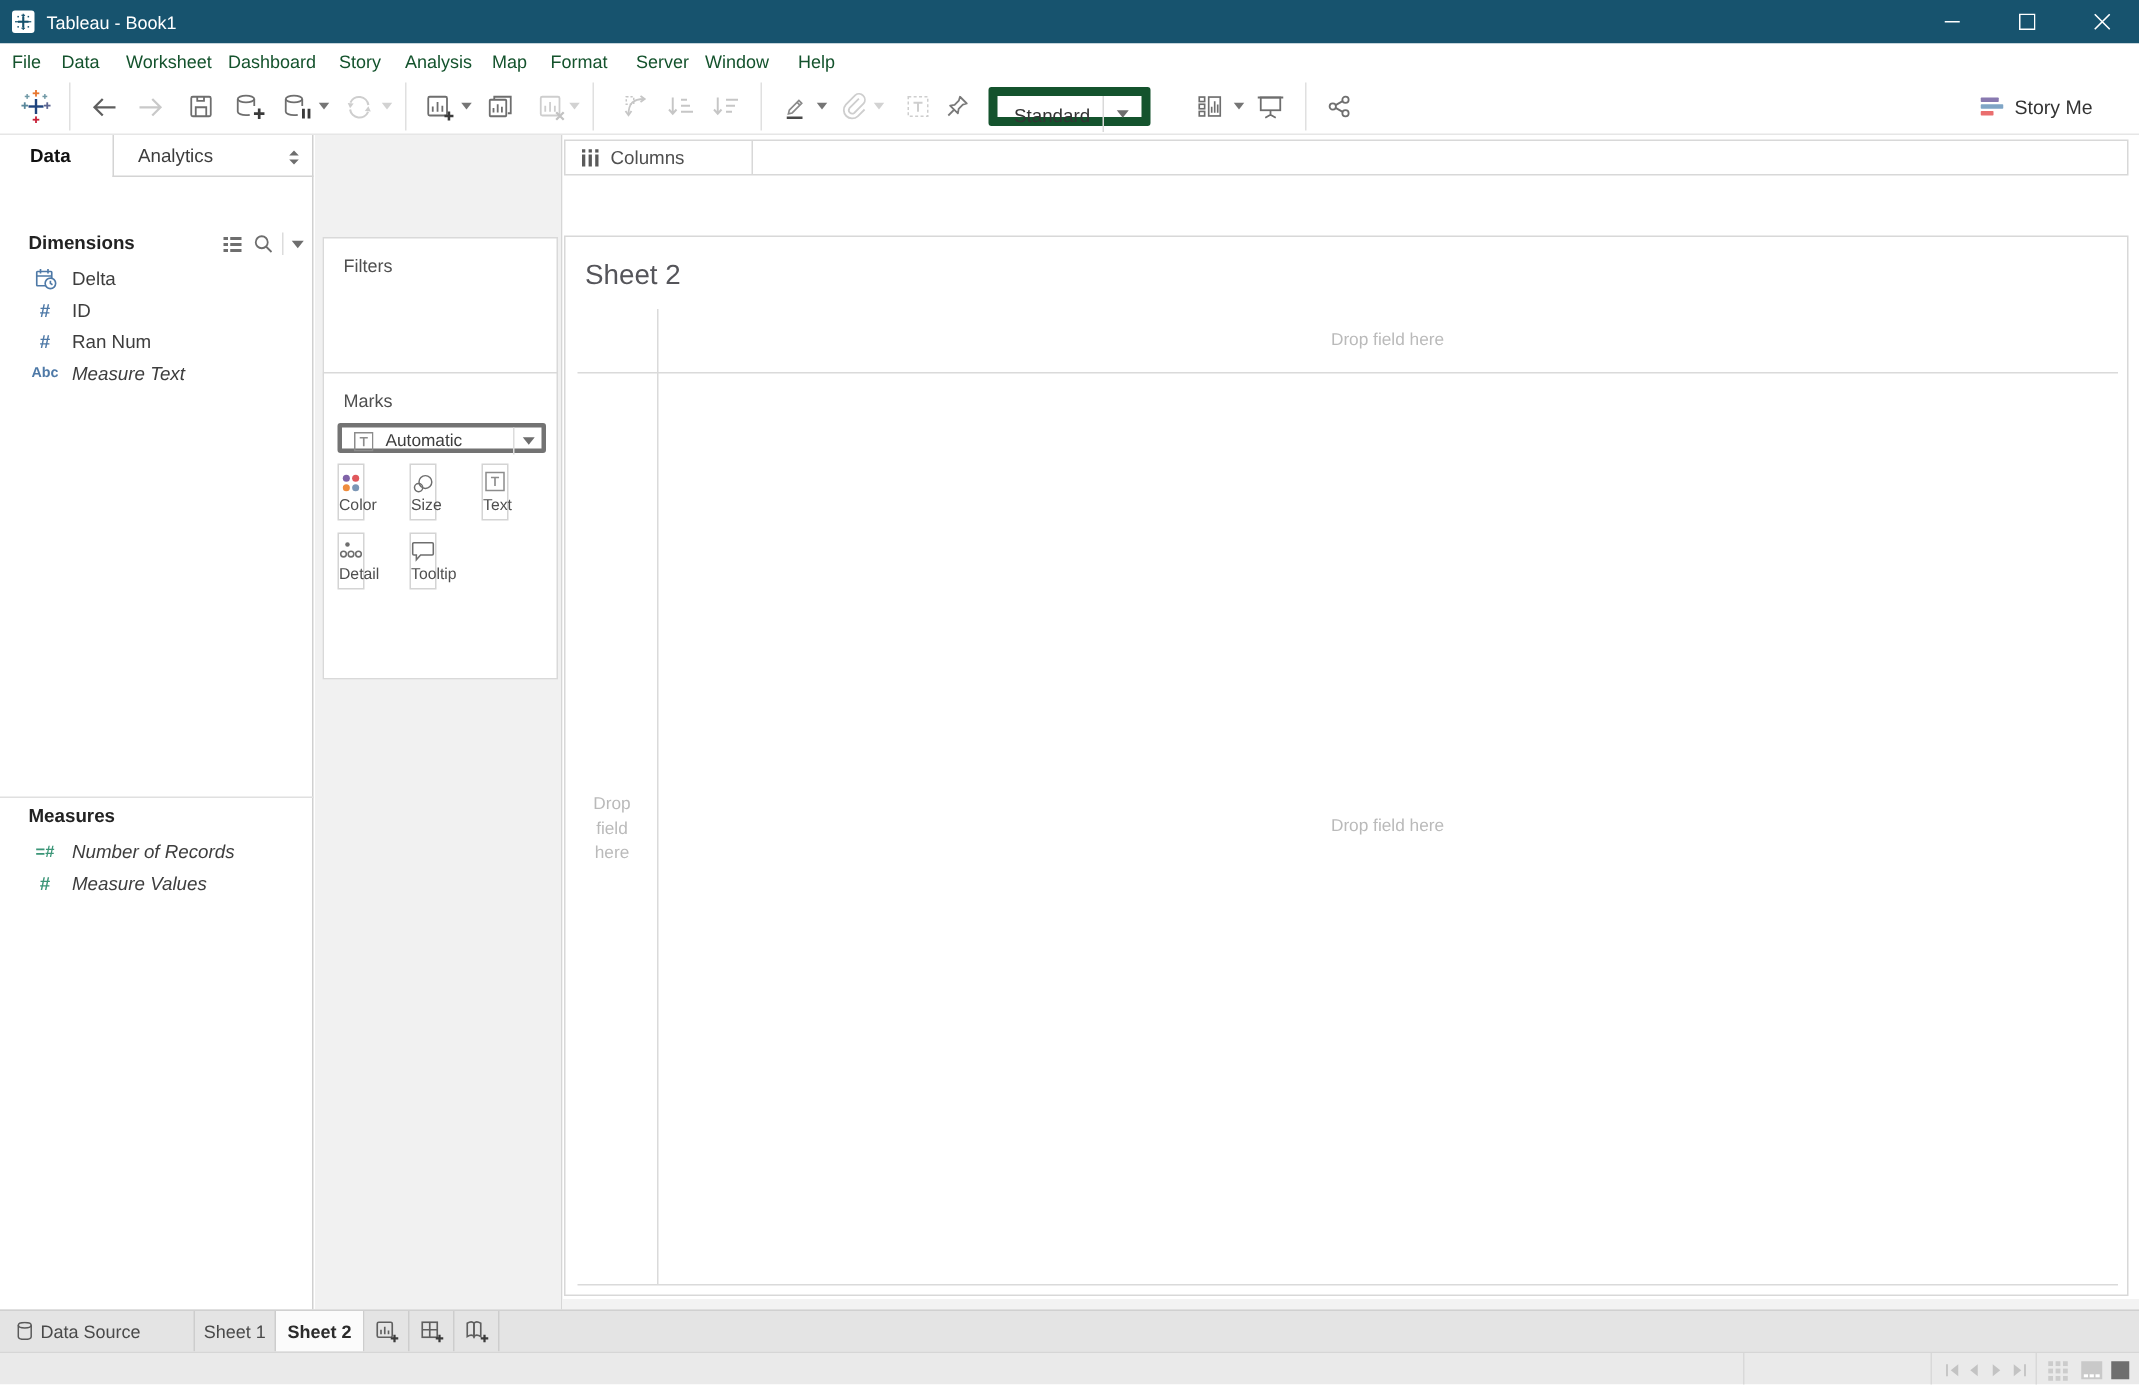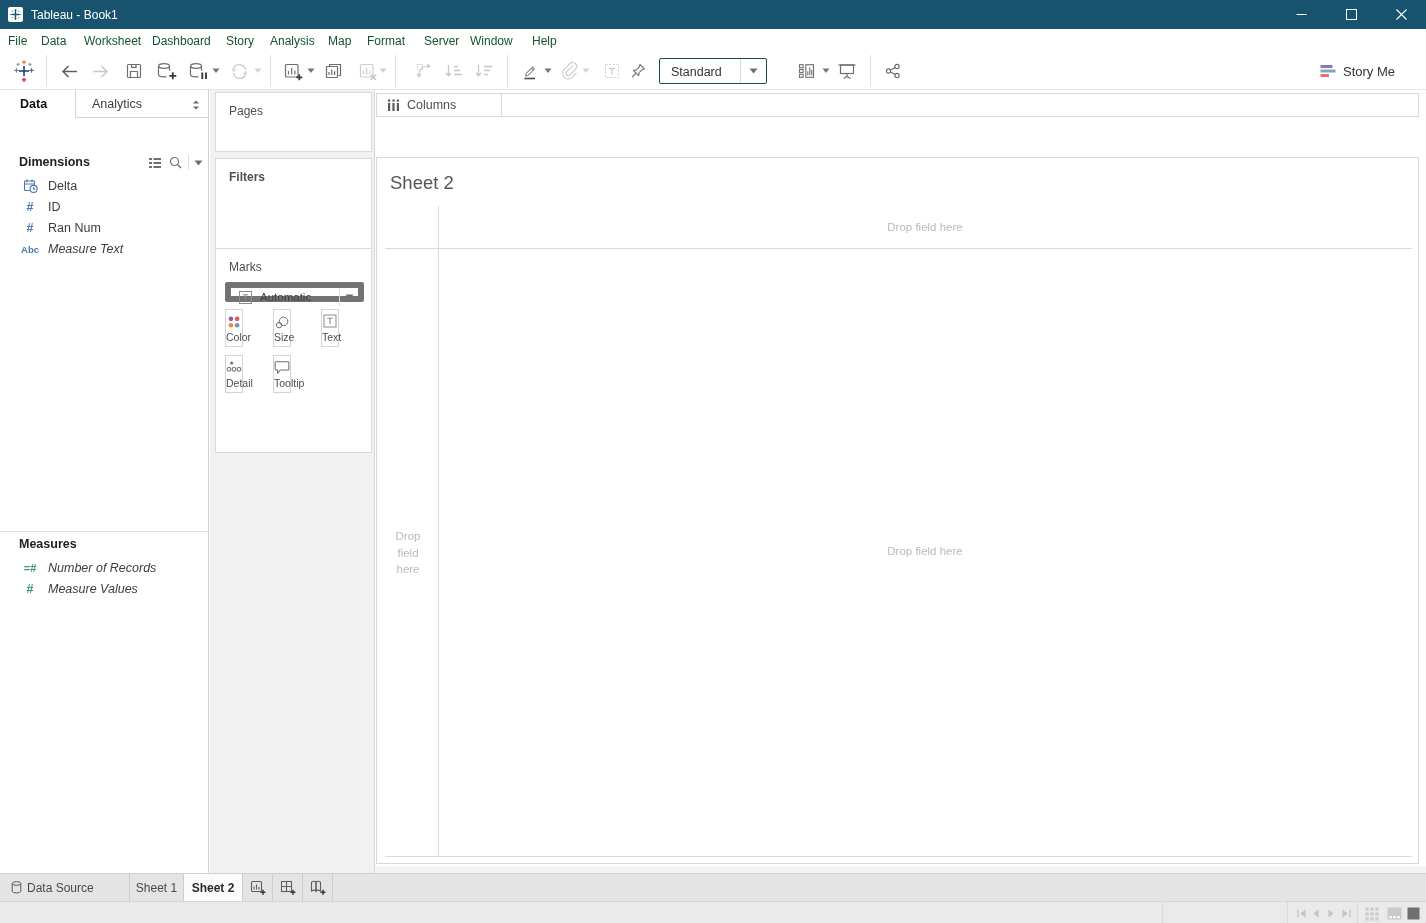--- a/index.html
+++ b/index.html
@@ -15,21 +15,21 @@
 
   
   #menubar { position:absolute; left:0; top:29px; width:1426px; height:24px; background:#fff; }
   .menu-item { position:absolute; top:0; height:24px; display:flex; align-items:center; font-size:12px; color:#14532d; }
 
   
   #toolbar { position:absolute; left:0; top:53px; width:1426px; height:37px; background:#fff; border-bottom:1px solid #e6e6e6; }
   .tbtn { position:absolute; top:6px; width:24px; height:24px; display:flex; align-items:center; justify-content:center; }
   .tcaret { position:absolute; top:15px; width:8px; height:6px; }
   .tsep { position:absolute; top:2px; height:32px; width:1px; background:#e0e0e0; }
-  #fit-combobox { position:absolute; left:659px; top:5px; width:108px; height:26px; border:1px solid #14532d; border-radius:2px; background:#fff; }
+  #fit-combobox { position:absolute; left:659px; top:5px; width:108px; height:26px; border:6px solid #14532d; border-radius:2px; background:#fff; }
   #fit-combobox .cb-label { position:absolute; left:11px; top:6px; font-size:12.5px; color:#333; }
   #fit-combobox .cb-caret { position:absolute; right:0; top:0; width:26px; height:24px; border-left:1px solid #d9d9d9; display:flex; align-items:center; justify-content:center; }
   #show-me { position:absolute; left:1320px; top:5px; height:26px; display:flex; align-items:center; gap:7px; }
   #show-me .sm-label { font-size:13px; color:#333; }
 
   
   #sidebar { position:absolute; left:0; top:90px; width:209px; height:783px; background:#fff; border-right:1px solid #d0d0d0; }
   #side-tabs { position:absolute; left:0; top:0; width:209px; height:28px; }
   #tab-data { position:absolute; left:0; top:0; width:75px; height:28px; display:flex; align-items:center; padding-left:20px; font-weight:bold; font-size:12.5px; color:#111; background:#fff; }
   #tab-analytics { position:absolute; left:75px; top:0; width:134px; height:28px; border-bottom:1px solid #d4d4d4; display:flex; align-items:center; padding-left:16px; font-size:12.5px; color:#3d3d3d; border-left:1px solid #d4d4d4; }
@@ -45,23 +45,23 @@
   .f-label { position:absolute; left:48px; top:50%; transform:translateY(-50%); font-size:12.5px; color:#3d3d3d; white-space:nowrap; }
   .italic { font-style:italic; }
   #pane-split { position:absolute; left:0; top:441px; width:209px; height:1px; background:#e0e0e0; }
   #measures-header { position:absolute; left:19px; top:447px; font-weight:bold; font-size:12.5px; color:#222; }
 
   
   #cards-panel { position:absolute; left:210px; top:90px; width:165px; height:783px; background:#f1f1f1; border-right:1px solid #d6d6d6; }
   .card { position:absolute; left:5px; width:157px; background:#fff; border:1px solid #d9d9d9; }
   .card-label { position:absolute; left:13px; top:11px; font-size:12px; color:#4f4f4f; }
   #card-pages { top:2px; height:60px; }
-  #card-filters { top:68px; height:93px;font-weight:bold; }
+  #card-filters { top:68px; height:93px; }
   #card-marks { top:158px; height:205px; }
-  #marks-dd { position:absolute; left:9px; top:33px; width:139px; height:20px; border:6px solid #737373; border-radius:2px; background:#fff; }
+  #marks-dd { position:absolute; left:9px; top:33px; width:139px; height:20px; border:3px solid #737373; border-radius:2px; background:#fff; }
   #marks-dd .dd-t { position:absolute; left:8px; top:3px; }
   #marks-dd .dd-label { position:absolute; left:29px; top:3px; font-size:11.5px; color:#3d3d3d; }
   #marks-dd .dd-caret { position:absolute; right:0; top:0; width:19px; height:18px; border-left:1px solid #dcdcdc; display:flex; align-items:center; justify-content:center; }
   .mark-btn { position:absolute; width:18px; height:38px; border:1px solid #d4d4d4; background:#fff; }
   .mark-btn .mb-icon { position:absolute; left:0; right:0; top:4px; display:flex; justify-content:center; }
   .mark-btn .mb-label { position:absolute; left:0; right:0; bottom:3px; text-align:center; font-size:10.5px; color:#4f4f4f; }
   #mb-color { left:9px; top:60px; }
   #mb-size { left:57px; top:60px; }
   #mb-text { left:105px; top:60px; }
   #mb-detail { left:9px; top:106px; }
@@ -483,23 +483,20 @@
       <span class="f-hash" style="color:#3c9678; font-size:11px;">=#</span>
       <span class="f-label italic">Number of Records</span>
     </div>
     <div class="field-row" style="top:488px">
       <span class="f-hash" style="color:#3c9678;">#</span>
       <span class="f-label italic">Measure Values</span>
     </div>
   </div>
 
   <div id="cards-panel">
-    <div class="card" id="card-pages">
-      <span class="card-label">Pages</span>
-    </div>
     <div class="card" id="card-filters">
       <span class="card-label">Filters</span>
     </div>
     <div class="card" id="card-marks">
       <span class="card-label">Marks</span>
       <div id="marks-dd">
         <span class="dd-t">
           <svg width="13" height="13" viewBox="0 0 13 13">
               <rect x="0.5" y="0.5" width="12" height="12" stroke="#8c8c8c" fill="none"></rect>
               <path d="M3.8 3.8 h5.4 M6.5 3.8 v5.7" stroke="#8c8c8c" stroke-width="1.1" fill="none"></path>

